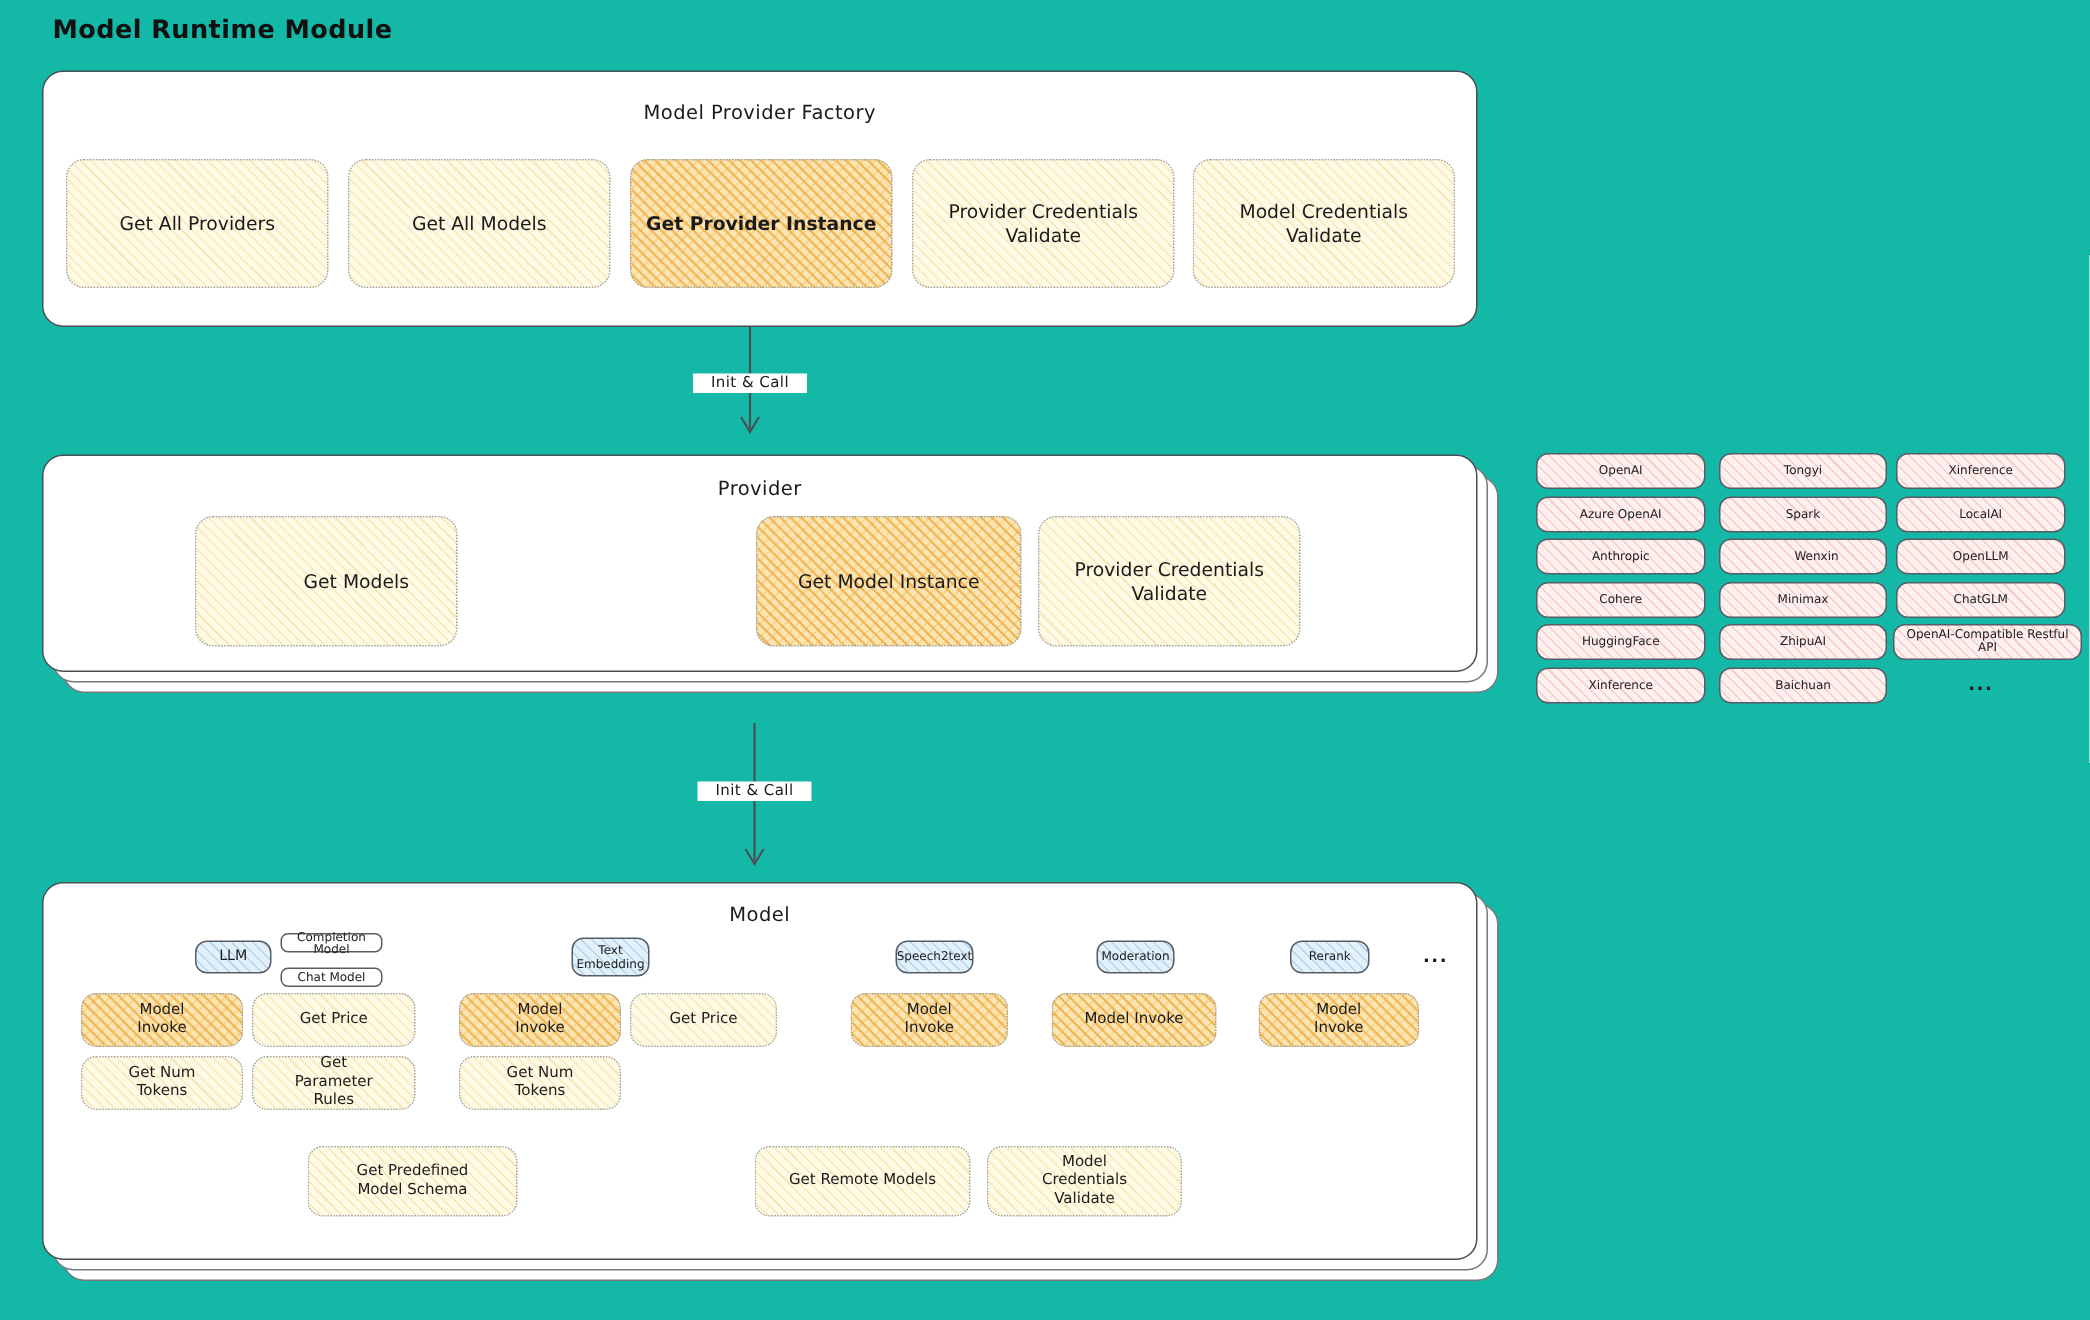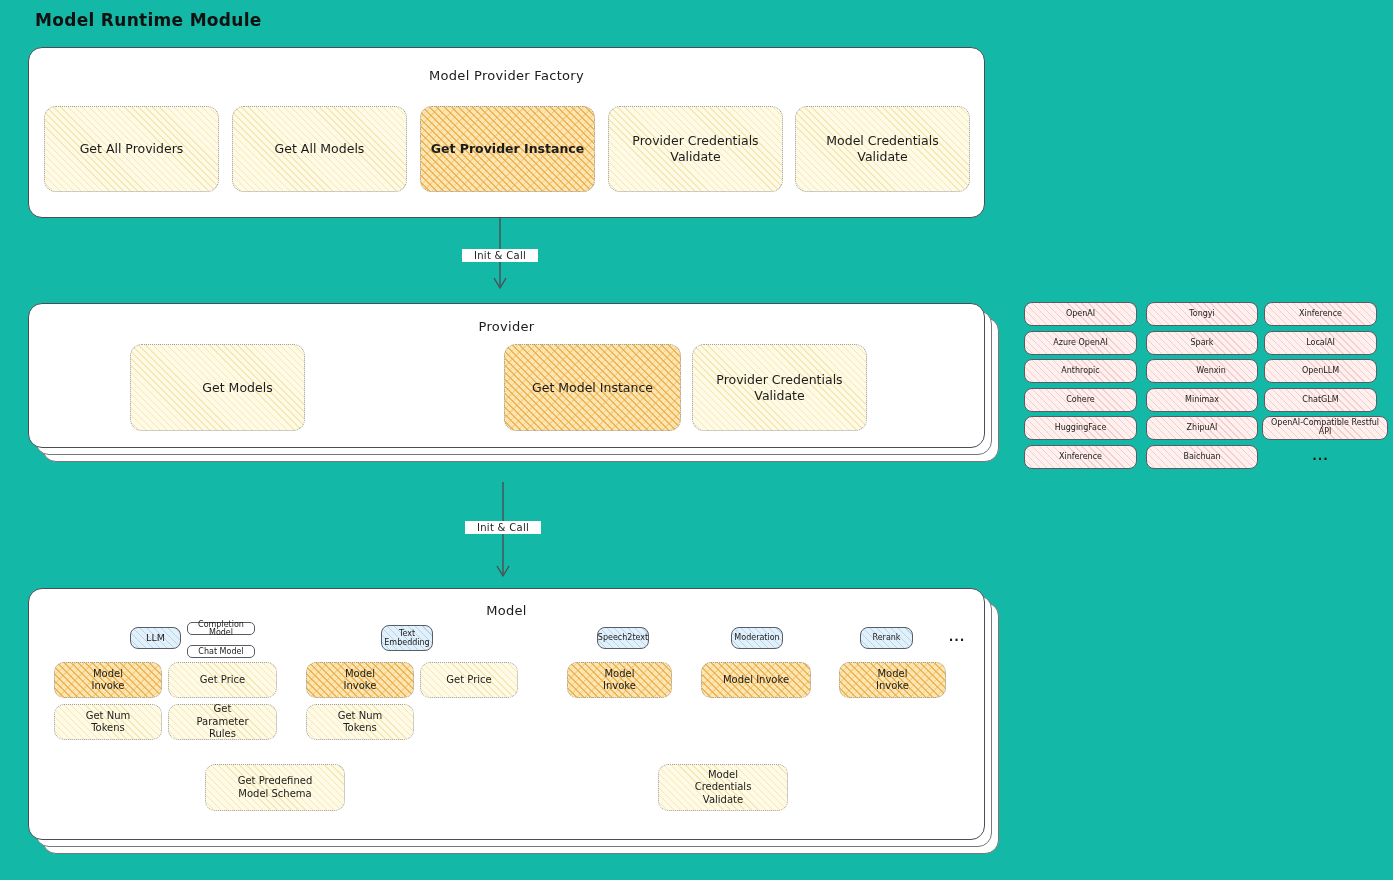--- a/index.html
+++ b/index.html
@@ -146,15 +146,16 @@
   <div class="abs ybox small" style="left:420px;top:662px;width:98px;height:36px;">Get Price</div>
   <div class="abs ybox small hl" style="left:567px;top:662px;width:105px;height:36px;">Model Invoke</div>
   <div class="abs ybox small hl" style="left:701px;top:662px;width:110px;height:36px;">Model Invoke</div>
   <div class="abs ybox small hl" style="left:839px;top:662px;width:107px;height:36px;">Model Invoke</div>
 
   <div class="abs ybox small" style="left:54px;top:704px;width:108px;height:36px;">Get Num Tokens</div>
   <div class="abs ybox small" style="left:168px;top:704px;width:109px;height:36px;">Get Parameter Rules</div>
   <div class="abs ybox small" style="left:306px;top:704px;width:108px;height:36px;">Get Num Tokens</div>
 
   <div class="abs ybox small" style="left:205px;top:764px;width:140px;height:47px;">Get Predefined Model Schema</div>
+  <div class="abs ybox small" style="left:503px;top:764px;width:144px;height:47px;">Get Remote Models</div>
   <div class="abs ybox small" style="left:658px;top:764px;width:130px;height:47px;">Model Credentials Validate</div>
 
 </div>
 
 </body></html>

